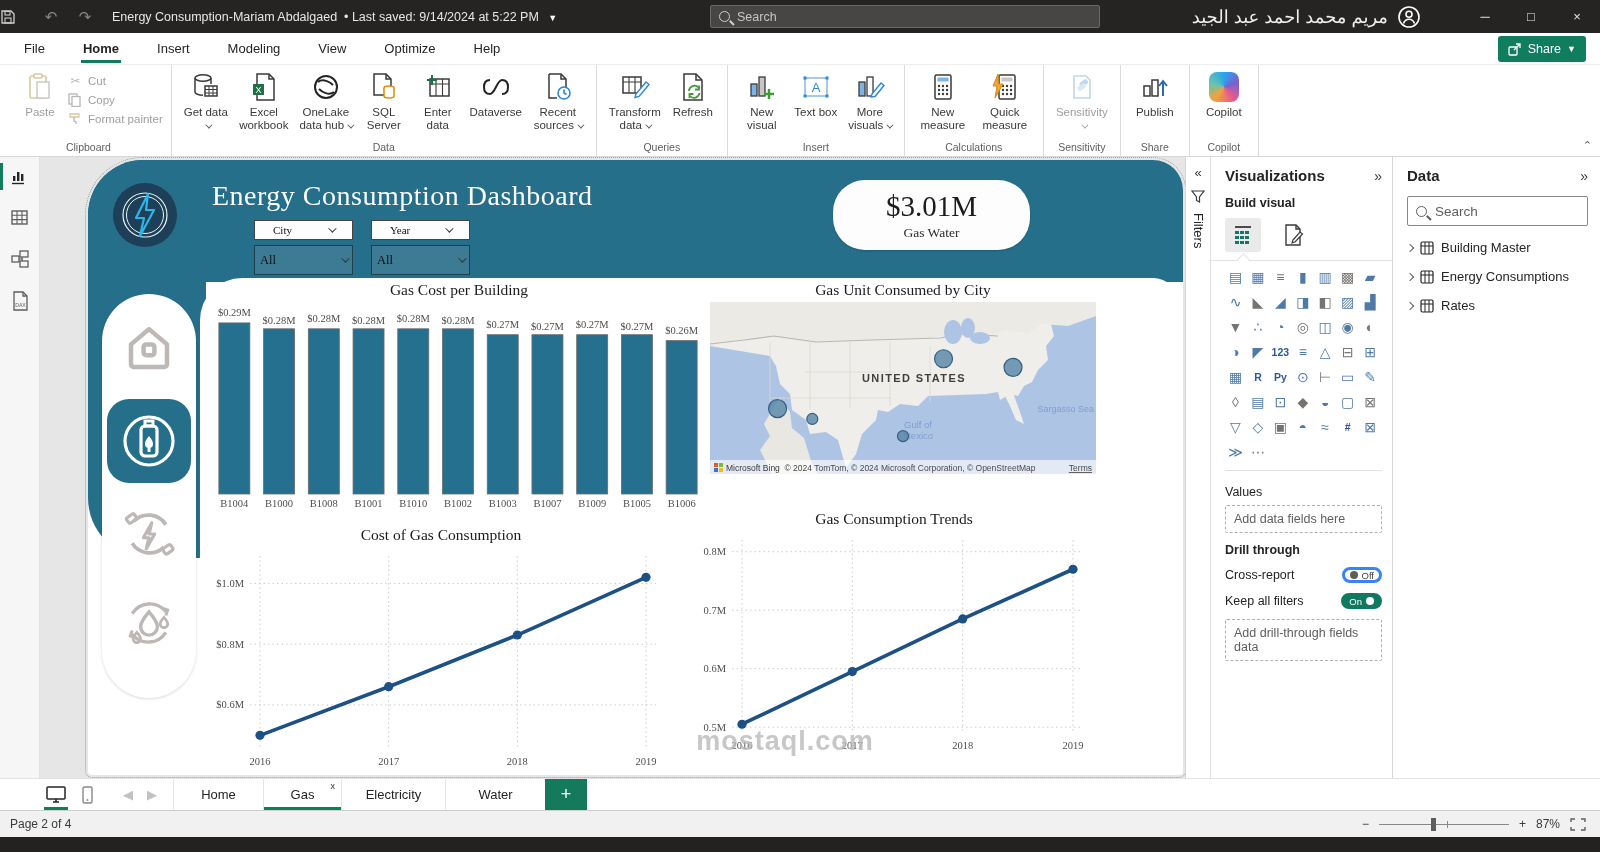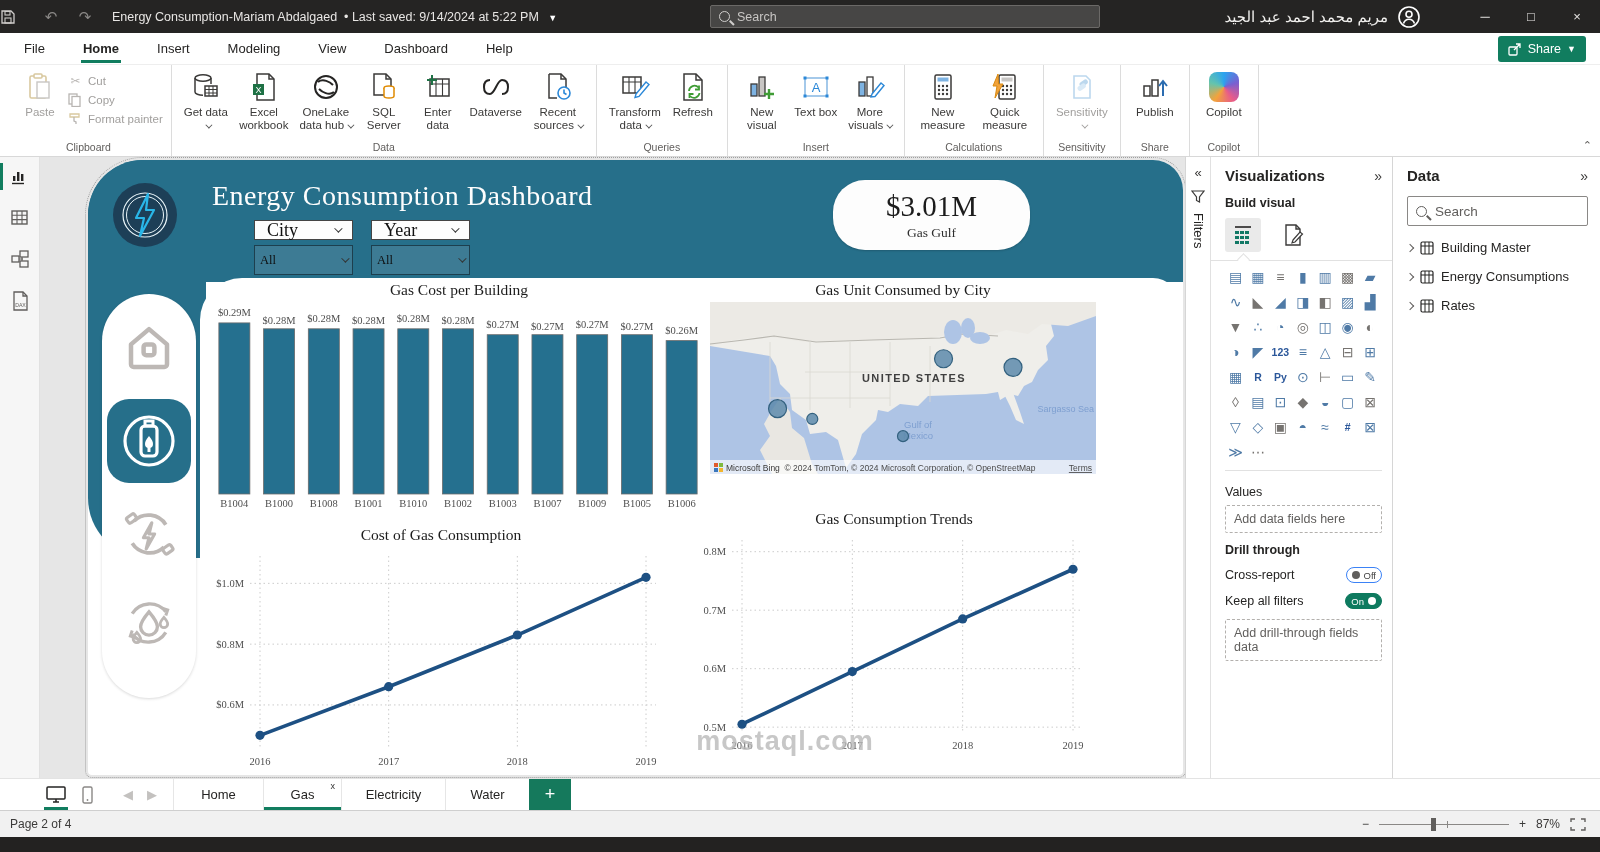--- a/index.html
+++ b/index.html
@@ -17,21 +17,21 @@
   #tb-title b { font-weight:normal; }
   #tb-caret { font-size:9px; margin-left:6px; color:#fff; }
   #tb-search { position:absolute; left:710px; top:5px; width:390px; height:23px; background:#474645;
     border:1px solid #6b6967; border-radius:2px; display:flex; align-items:center; padding:0 8px; gap:7px; }
   #tb-search input { background:transparent; border:none; outline:none; color:#d6d4d2; font-size:12.5px; width:330px; }
   #tb-search input::placeholder { color:#c8c6c4; }
   .mag { width:11px; height:11px; border:1.6px solid #d0cecc; border-radius:50%; position:relative; flex:none; }
   .mag:after { content:""; position:absolute; width:6px; height:1.6px; background:#d0cecc;
     transform:rotate(45deg); left:9px; top:10px; }
   #tb-user { position:absolute; right:180px; top:0; height:33px; display:flex; align-items:center; gap:10px; }
-  #tb-user .uname { font-size:15px; color:#f0efed; direction:rtl; }
+  #tb-user .uname { font-size:18px; color:#f0efed; direction:rtl; }
   #tb-win { position:absolute; right:0; top:0; height:33px; display:flex; }
   #tb-win .wb { width:46px; height:33px; display:flex; align-items:center; justify-content:center;
     color:#e6e4e2; font-size:13px; cursor:pointer; }
 
   
   #menubar { position:absolute; left:0; top:33px; width:1600px; height:32px; background:#ffffff;
     display:flex; align-items:center; gap:34px; padding-left:22px; font-size:13px; color:#252423;
     border-bottom:1px solid #eee; }
   .mitem { cursor:pointer; position:relative; padding:6px 2px; }
   .mitem.active { font-weight:bold; }
@@ -73,22 +73,22 @@
   #teal-left { position:absolute; left:0; top:0; width:118px; height:398px; background:#266f8a;
     border-radius:55px 0 0 60px; }
   #teal-band { position:absolute; left:0; top:0; width:1095px; height:122px; background:#266f8a;
     border-radius:55px 30px 0 0; }
   #white-card { position:absolute; left:112px; top:118px; width:979px; height:491px; background:#fff;
     border-radius:42px 26px 26px 42px; }
   #logo { position:absolute; left:24px; top:22px; }
   #d-title { position:absolute; left:124px; top:20px; color:#fdfdfd; font-size:28px; letter-spacing:.5px; }
   .slicer { position:absolute; width:99px; }
   #slicer-city { left:166px; top:60px; } #slicer-year { left:283px; top:60px; }
-  .sl-head { height:20px; background:#fdfdfd; border:1px solid #444; color:#111; font-size:18px;
-    display:flex; align-items:center; justify-content:space-between; padding:0 12px; cursor:pointer; }
+  .sl-head { height:20px; background:#fdfdfd; border:1px solid #444; color:#111; font-size:11px;
+    display:flex; align-items:center; justify-content:space-between; padding:0 18px; cursor:pointer; }
   .sl-val { margin-top:5px; height:30px; background:#3d7b94; border:1px solid #1d3f4e; color:#0d0d0d;
     font-size:12.5px; display:flex; align-items:center; justify-content:space-between; padding:0 5px; cursor:pointer; }
   .slcv { width:6px; height:6px; border-right:1.3px solid #333; border-bottom:1.3px solid #333; transform:rotate(45deg) translateY(-2px); }
   .kpi { position:absolute; top:20px; width:197px; height:70px; background:#fdfdfd; border-radius:32px;
     display:flex; flex-direction:column; align-items:center; justify-content:center; gap:2px; box-shadow:0 1px 2px rgba(0,0,0,.18); }
   #kpi1 { left:538px; } #kpi2 { left:745px; }
   .kpi .kv { font-size:29px; color:#1c1c1c; }
   .kpi .kl { font-size:13.5px; color:#2e2e2e; }
 
   .chart-title { text-align:center; font-size:15.5px; color:#1c1c1c; }
@@ -132,21 +132,21 @@
   .gi { width:21px; height:20px; display:flex; align-items:center; justify-content:center; font-size:14px;
     color:#4f7aa6; cursor:pointer; }
   .gi:nth-child(3n) { color:#767370; }
   .gi.txt { font-size:10.5px; font-weight:bold; color:#2b579a; }
   #viz-lower { margin-top:8px; border-top:1px solid #e1e1e1; padding-top:8px; }
   .vlabel { font-size:12.5px; color:#252423; margin:6px 0; }
   .vlabel.b { font-weight:bold; }
   .dashed-box { border:1px dashed #b3b0ad; border-radius:2px; font-size:12.5px; color:#605e5c;
     padding:6px 8px; margin:6px 0 10px 0; cursor:pointer; }
   .drow { display:flex; justify-content:space-between; align-items:center; margin:10px 0; font-size:12.5px; color:#252423; }
-  .tgl { display:flex; align-items:center; gap:4px; border:1px solid #3b82f6; border-radius:9px;
+  .tgl { display:flex; align-items:center; gap:4px; border:3px solid #3b82f6; border-radius:9px;
     height:16px; padding:0 5px; font-size:9.5px; color:#444; cursor:pointer; }
   .tgl .dot { width:8px; height:8px; border-radius:50%; background:#605e5c; }
   .tgl.on { background:#0e7a5f; border-color:#0e7a5f; color:#fff; }
   .tgl.on .dot { background:#fff; }
 
   #data-panel { position:absolute; left:1392px; top:157px; width:208px; height:621px; background:#fff;
     border-left:1px solid #d6d6d6; padding:10px 12px 0 14px; }
   #data-search { margin-top:12px; height:30px; border:1px solid #8a8886; border-radius:2px;
     display:flex; align-items:center; gap:8px; padding:0 8px; }
   #data-search .mag, #data-search .magd { border-color:#605e5c; }
@@ -221,21 +221,21 @@
       <span class="wb">×</span>
     </div>
   </div>
 
   <div id="menubar">
     <span class="mitem">File</span>
     <span class="mitem active">Home</span>
     <span class="mitem">Insert</span>
     <span class="mitem">Modeling</span>
     <span class="mitem">View</span>
-    <span class="mitem">Dashboard</span>
+    <span class="mitem">Optimize</span>
     <span class="mitem">Help</span>
     <button id="share-btn">
       <svg width="14" height="13" viewBox="0 0 14 13">
           <rect x="1" y="4" width="8" height="8" rx="1" fill="none" stroke="#fff" stroke-width="1.3"></rect>
           <path d="M6 7 12 1M8 1h4v4" fill="none" stroke="#fff" stroke-width="1.3"></path>
         </svg>
       <span>Share</span>
       <span class="shc">▼</span>
     </button>
   </div>
@@ -546,21 +546,21 @@
             <span class="slcv"></span>
           </div>
         <div class="sl-val serif">
             <span>All</span>
             <span class="slcv"></span>
           </div>
       </div>
 
       <div class="kpi serif" id="kpi2">
         <div class="kv">$3.01M</div>
-        <div class="kl">Gas Gulf</div>
+        <div class="kl">Gas Water</div>
       </div>
 
       <div id="navpill">
         <div class="nav-item">
           <svg width="54" height="54" viewBox="0 0 60 60">
               <path d="M10 26 30 9l20 17v22a3 3 0 0 1-3 3H13a3 3 0 0 1-3-3z" fill="none" stroke="#bdb8b5" stroke-width="5" stroke-linejoin="round"></path>
               <rect x="24" y="26" width="12" height="12" rx="3" fill="none" stroke="#bdb8b5" stroke-width="5"></rect>
             </svg>
         </div>
         <div class="nav-item active">
@@ -900,21 +900,21 @@
     <div class="ptab" style="width:90px">
         <span>Home</span>
       </div>
     <div class="ptab active" style="width:78px">
         <span>Gas</span>
         <span class="closex">x</span>
       </div>
     <div class="ptab" style="width:104px">
         <span>Electricity</span>
       </div>
-    <div class="ptab" style="width:84px">
+    <div class="ptab" style="width:100px">
         <span>Water</span>
       </div>
     <div id="add-page">+</div>
   </div>
 
   <div id="statusbar">
     <span>Page 2 of 4</span>
     <div id="status-right">
       <span>−</span>
       <div id="zoom-slider">

